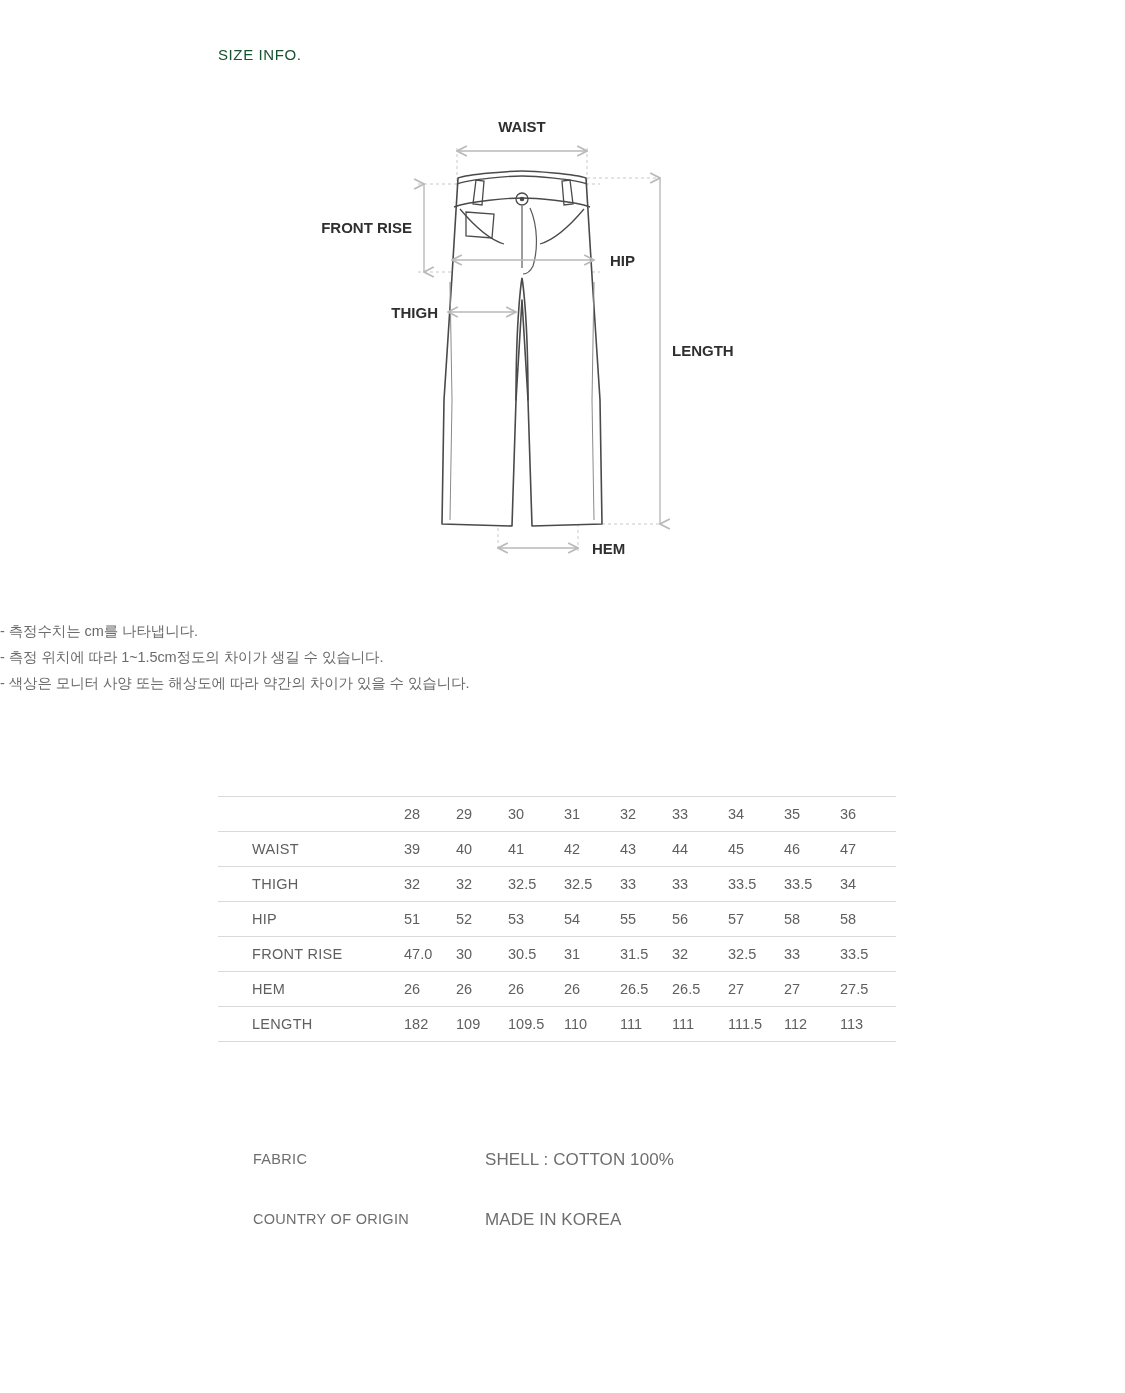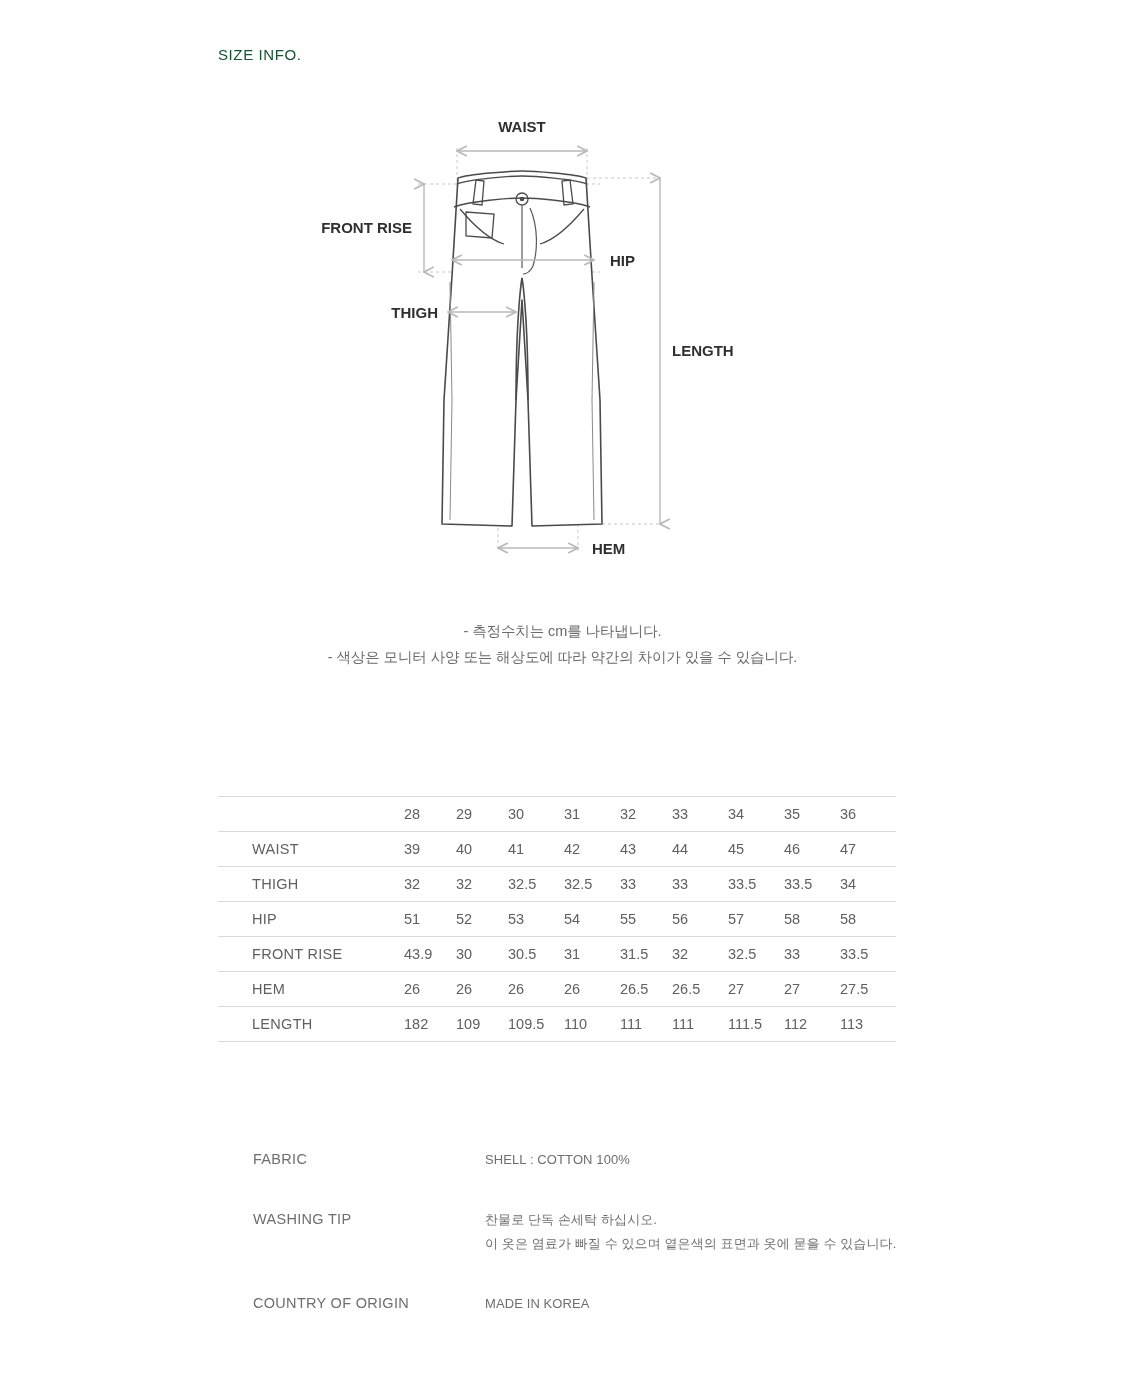--- a/index.html
+++ b/index.html
@@ -37,21 +37,21 @@
     height: 500px;
   }
   .diagram svg { display: block; }
 
   
   .notes {
     position: absolute;
     left: 0;
     top: 618px;
     width: 1125px;
-    text-align: center;
+    text-align: left;
   }
   .notes .note-line {
     font-size: 14.5px;
     line-height: 26px;
     color: #6b6b6b;
     letter-spacing: -0.1px;
   }
 
   
   .size-table-wrap {
@@ -102,21 +102,21 @@
   }
   .info-label {
     width: 232px;
     flex: 0 0 232px;
     font-size: 14.5px;
     color: #6e6e6e;
     letter-spacing: 0.3px;
     line-height: 22px;
   }
   .info-value {
-    font-size: 13px;
+    font-size: 17px;
     color: #6e6e6e;
     line-height: 24px;
     letter-spacing: 0.1px;
   }
   .info-value .vline { display: block; }
 </style>
 </head>
 <body>
 
 <div class="page-title">SIZE INFO.</div>
@@ -244,20 +244,21 @@
     <text id="lbl-thigh" x="138" y="218" text-anchor="end" font-family="Liberation Sans, sans-serif" font-size="15" font-weight="bold" fill="#2f2f2f">THIGH</text>
 
     <text id="lbl-length" x="372" y="256" text-anchor="start" font-family="Liberation Sans, sans-serif" font-size="15" font-weight="bold" fill="#2f2f2f">LENGTH</text>
 
     <text id="lbl-hem" x="292" y="454" text-anchor="start" font-family="Liberation Sans, sans-serif" font-size="15" font-weight="bold" fill="#2f2f2f">HEM</text>
   </svg>
 </div>
 
 <div class="notes">
   <div class="note-line">- 측정수치는 cm를 나타냅니다.</div>
+  <div class="note-line">- 측정 위치에 따라 1~1.5cm정도의 차이가 생길 수 있습니다.</div>
   <div class="note-line">- 색상은 모니터 사양 또는 해상도에 따라 약간의 차이가 있을 수 있습니다.</div>
 </div>
 
 <div class="size-table-wrap">
   <table class="size-table">
     <tbody>
       <tr class="head-row">
         <th class="rowlabel"></th>
         <th class="cell">28</th>
         <th class="cell">29</th>
@@ -304,21 +305,21 @@
         <td class="cell-wide">54</td>
         <td class="cell">55</td>
         <td class="cell-wide">56</td>
         <td class="cell-wide">57</td>
         <td class="cell-wide">58</td>
         <td class="cell-wide">58</td>
       </tr>
 
       <tr>
         <td class="rowlabel">FRONT RISE</td>
-        <td class="cell">43.9</td>
+        <td class="cell">47.0</td>
         <td class="cell">30</td>
         <td class="cell-wide">30.5</td>
         <td class="cell-wide">31</td>
         <td class="cell">31.5</td>
         <td class="cell-wide">32</td>
         <td class="cell-wide">32.5</td>
         <td class="cell-wide">33</td>
         <td class="cell-wide">33.5</td>
       </tr>
 
@@ -354,27 +355,20 @@
 <div class="info-list">
 
   <div class="info-row">
     <div class="info-label">FABRIC</div>
     <div class="info-value">
       <span class="vline">SHELL : COTTON 100%</span>
     </div>
   </div>
 
 
-  <div class="info-row">
-    <div class="info-label">WASHING TIP</div>
-    <div class="info-value">
-      <span class="vline">찬물로 단독 손세탁 하십시오.</span>
-      <span class="vline">이 옷은 염료가 빠질 수 있으며 옅은색의 표면과 옷에 묻을 수 있습니다.</span>
-    </div>
-  </div>
 
   <div class="info-row">
     <div class="info-label">COUNTRY OF ORIGIN</div>
     <div class="info-value">
       <span class="vline">MADE IN KOREA</span>
     </div>
   </div>
 
 </div>
 

